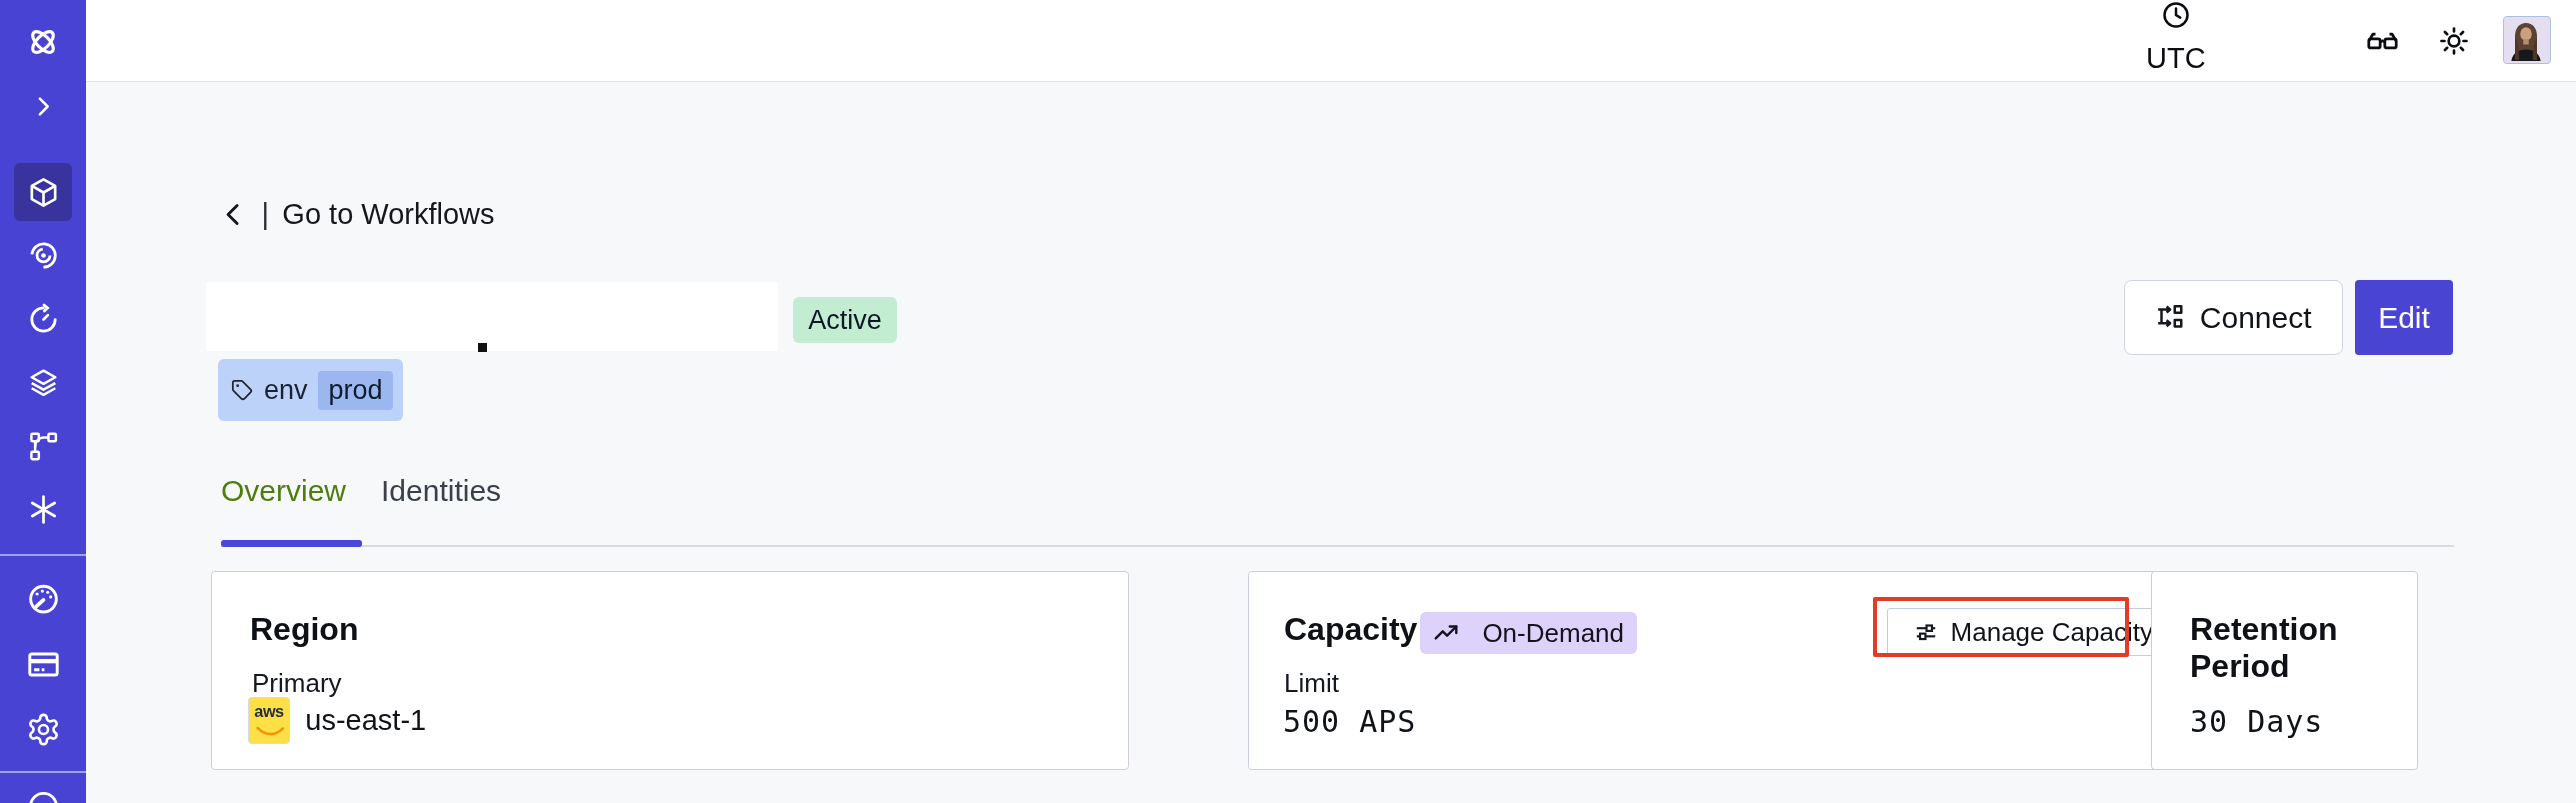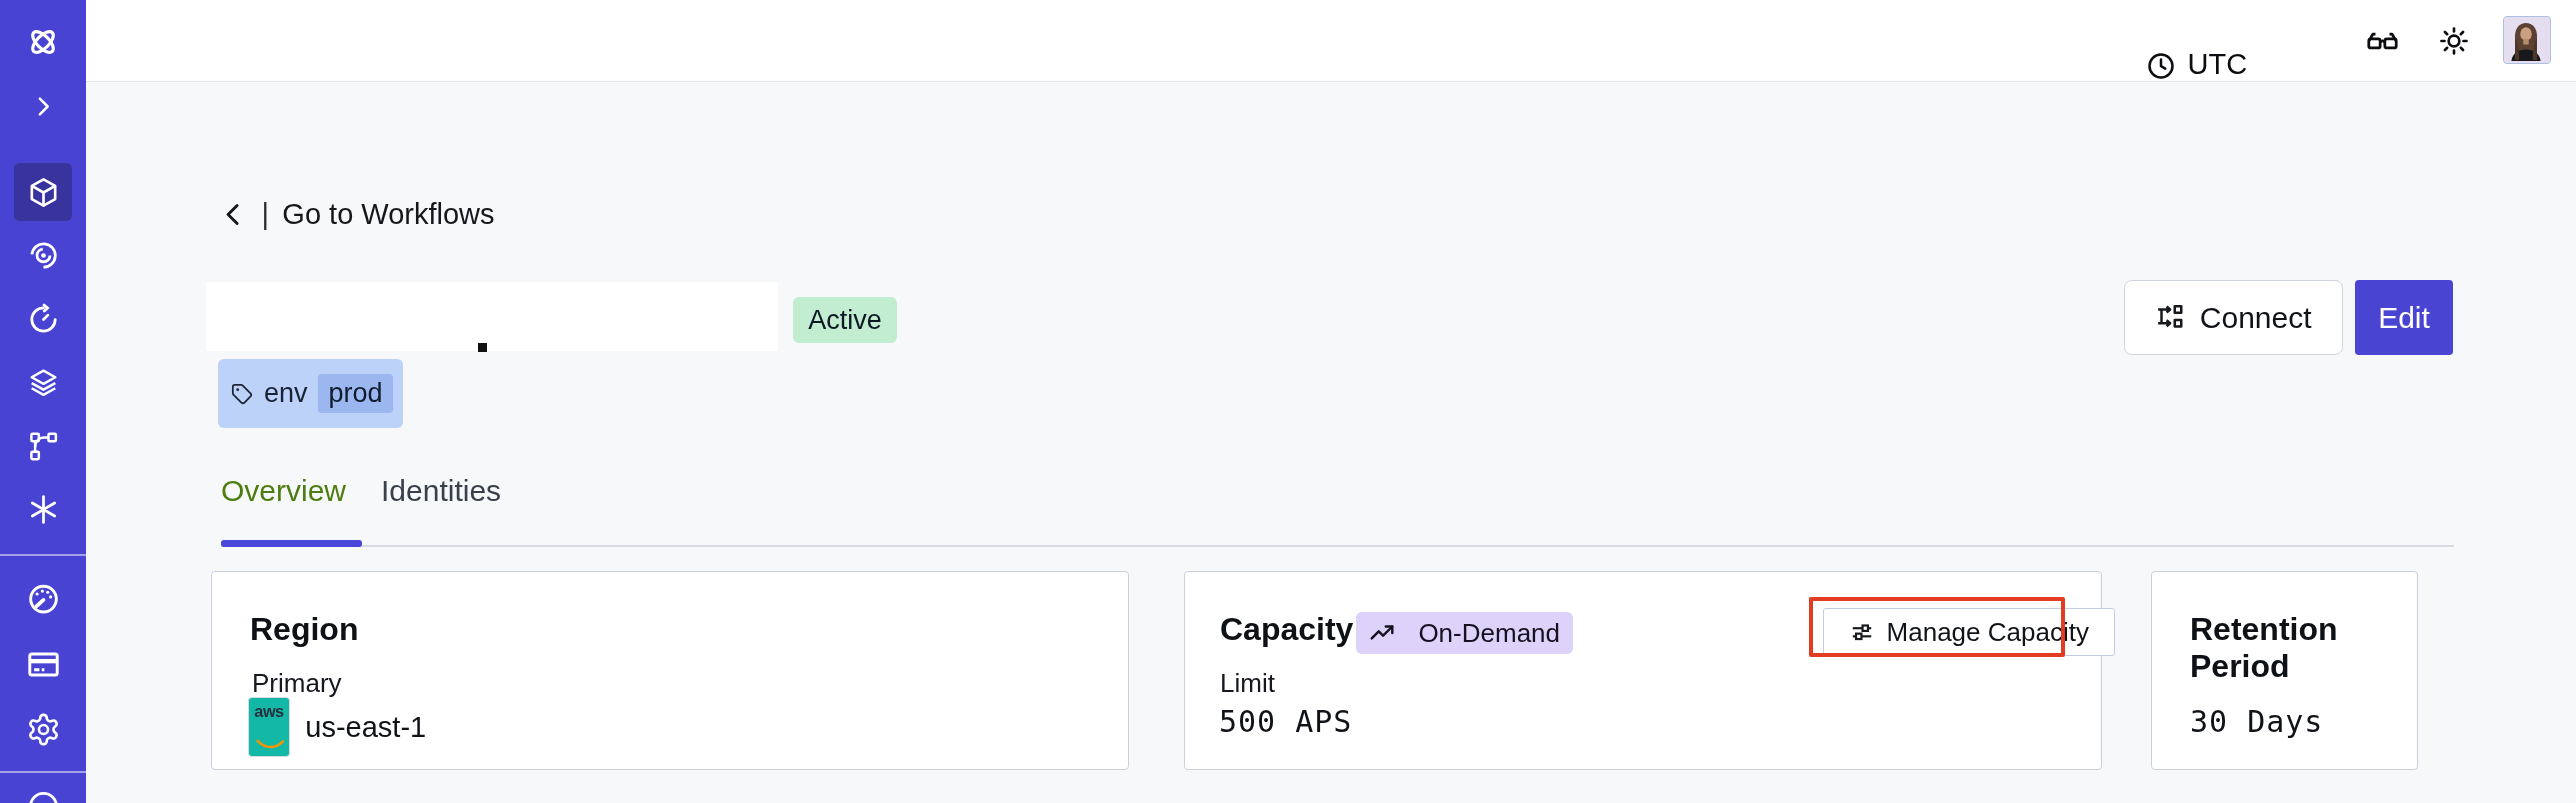--- a/index.html
+++ b/index.html
@@ -12,63 +12,63 @@
   svg { display:block; }
 
   
   #sidebar { position:absolute; left:0; top:0; width:86px; height:804px; background:#4843d2; z-index:5; }
   .nav-item { position:absolute; left:0; width:86px; height:58px; display:flex; align-items:center; justify-content:center; cursor:pointer; }
   .nav-active-bg { position:absolute; left:14.4px; top:163px; width:58px; height:58px; border-radius:5.8px; background:#39339e; }
   .side-divider { position:absolute; left:0; width:86px; height:1.9px; background:rgba(255,255,255,0.5); }
 
   
   #topbar { position:absolute; left:86px; top:0; width:2490px; height:82px; background:#ffffff; border-bottom:1.9px solid #e3e5e9; z-index:4; }
-  .tb-item { position:absolute; display:flex; align-items:flex-end; cursor:pointer; }
+  .tb-item { position:absolute; display:flex; align-items:center; cursor:pointer;flex-direction:column; }
   #tb-utc { left:2146px; top:0; height:81px; gap:11.5px; font-size:29px; color:#0c0d10; }
   #tb-glasses { left:2365px; top:24px; }
   #tb-sun { left:2438px; top:25px; }
   #tb-avatar { position:absolute; left:2503px; top:16.3px; width:48px; height:48px; border:1.9px solid #aebfdf; border-radius:3.8px; overflow:hidden; cursor:pointer; background:#e4def0; }
 
   
   #breadcrumb { position:absolute; left:219px; top:197px; height:35px; display:flex; align-items:center; gap:13.4px; font-size:29px; font-weight:500; color:#15171c; }
   #breadcrumb .crumb { cursor:pointer; }
   #breadcrumb .sep { font-weight:400; color:#2a2d33; }
 
   
   #ns-name-redacted { position:absolute; left:206px; top:282px; width:572px; height:69px; background:#ffffff; }
   #ns-dot { position:absolute; left:478px; top:343px; width:8.6px; height:8.6px; background:#111; }
   #status-badge { position:absolute; left:793px; top:297px; height:46px; padding:0 15.3px; border-radius:5.8px; background:#c2edd0; color:#0d1826; font-size:27px; display:flex; align-items:center; }
 
   .btn { display:flex; align-items:center; justify-content:center; background:#fff; border:1.9px solid #ced3dd; cursor:pointer; }
   #connect-btn { position:absolute; left:2124px; top:280px; width:219px; height:75px; border-radius:7.7px; gap:14.4px; font-size:30px; font-weight:500; color:#101419; }
   #edit-btn { position:absolute; left:2355px; top:280px; width:98px; height:75px; border-radius:3.8px; background:#4a44d3; border:none; color:#ffffff; font-size:30px; display:flex; align-items:center; justify-content:center; cursor:pointer; }
 
   
-  #tag-pill { position:absolute; left:218px; top:359px; height:69px; padding:0 9.6px 0 13.4px; border-radius:5.8px; background:#bdd2f8; display:flex; align-items:center; gap:10.5px; font-size:27px; color:#182234; }
+  #tag-pill { position:absolute; left:218px; top:359px; height:62px; padding:0 9.6px 0 13.4px; border-radius:5.8px; background:#bdd2f8; display:flex; align-items:center; gap:10.5px; font-size:27px; color:#182234; }
   #tag-chip { background:#9cb7f0; border-radius:3.8px; height:39px; padding:0 10.5px; display:flex; align-items:center; color:#101c2e; }
 
   
   .tab { position:absolute; top:474px; font-size:30px; cursor:pointer; }
   #tab-overview { left:221px; color:#4d7c0f; font-weight:500; }
   #tab-identities { left:381px; color:#39404c; }
   #tab-underline { position:absolute; left:221px; top:540px; width:141px; height:6.7px; border-radius:2.9px; background:#4946d9; z-index:2; }
   #tab-rule { position:absolute; left:221px; top:545px; width:2233px; height:1.9px; background:#d7dae1; }
 
   
   .card { position:absolute; top:571px; height:199px; background:#ffffff; border:1.9px solid #c9cfdc; border-radius:3.8px; }
   #card-region { left:211px; width:918px; }
-  #card-capacity { left:1184px; width:918px;padding-left:28px; }
+  #card-capacity { left:1248px; width:918px;padding-left:28px; }
   #card-retention { left:2151px; width:267px; }
   .card-title { position:absolute; top:39px; left:38px; font-size:32px; font-weight:600; color:#0e1116; }
   .card-label { position:absolute; top:96px; left:40px; font-size:26px; color:#15181e; }
   .card-value { position:absolute; top:132px; left:38px; font-size:30px; letter-spacing:1px; font-family:"DejaVu Sans Mono", monospace; color:#101318; }
 
   #add-replica-btn { position:absolute; left:701px; top:34px; width:186px; height:54px; border-radius:5.8px; gap:10.5px; font-size:26px; font-weight:500; color:#101419; border-color:#cdd3de; }
   #primary-row { position:absolute; left:36px; top:125px; display:flex; align-items:center; gap:15.3px; }
-  #aws-badge { position:relative; width:42px; height:60px; border:1px solid #d8dbe2; border-radius:3.8px; background:#14b8a6; }
+  #aws-badge { position:relative; width:42px; height:47px; border:1px solid #d8dbe2; border-radius:3.8px; background:#fde047; }
   #aws-badge .aws-text { position:absolute; left:0; right:0; top:3.8px; text-align:center; font-size:16.3px; font-weight:bold; color:#252f3e; letter-spacing:-0.5px; }
   #aws-badge svg { position:absolute; left:6.7px; bottom:5.8px; }
   #region-value { font-size:29px; color:#101318; }
 
   #ondemand-badge { position:absolute; left:171px; top:40px; height:42px; padding:0 13.4px; border-radius:5.8px; background:#ddd2f9; display:flex; align-items:center; gap:23px; font-size:26px; color:#14121f; }
   #capacity-label { left:35px; }
   #capacity-value { left:34px; }
   #manage-capacity-btn { position:absolute; left:638px; top:36px; width:292px; height:48px; border-radius:2.9px; gap:11.5px; font-size:26px; font-weight:500; color:#101419; border-color:#c6cce0; }
   #manage-highlight { position:absolute; left:624px; top:25px; width:256px; height:60px; border:4.8px solid #e23c22; border-radius:1.9px; pointer-events:none; z-index:3; }
 </style>

